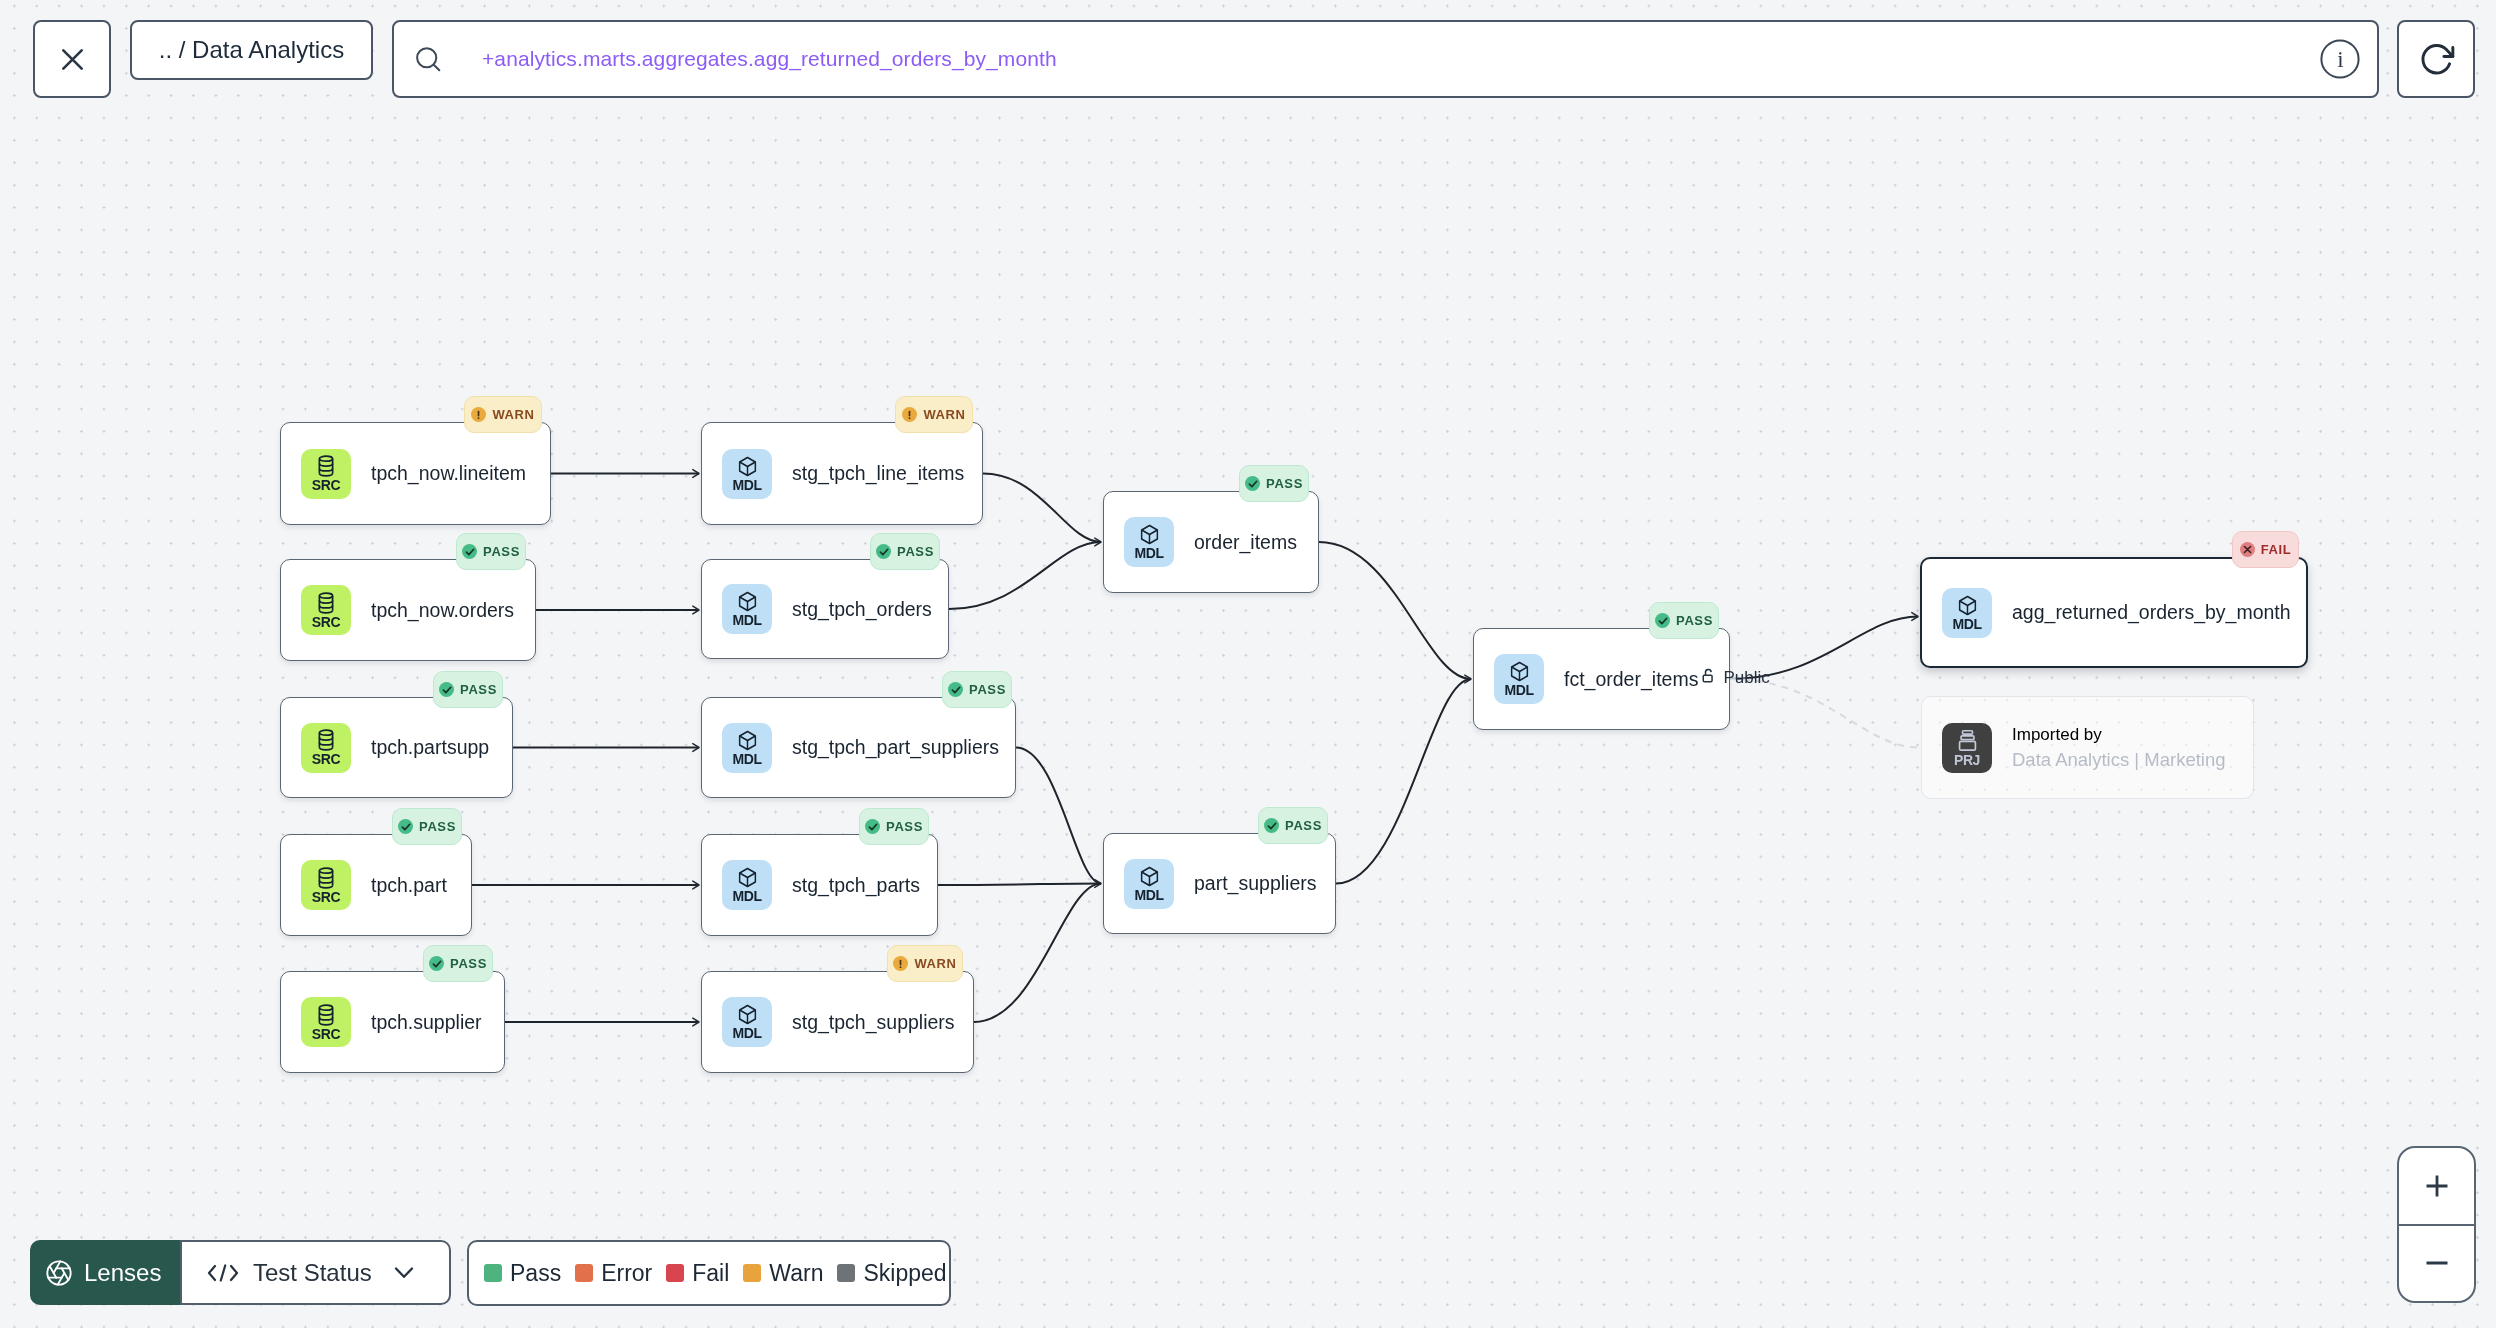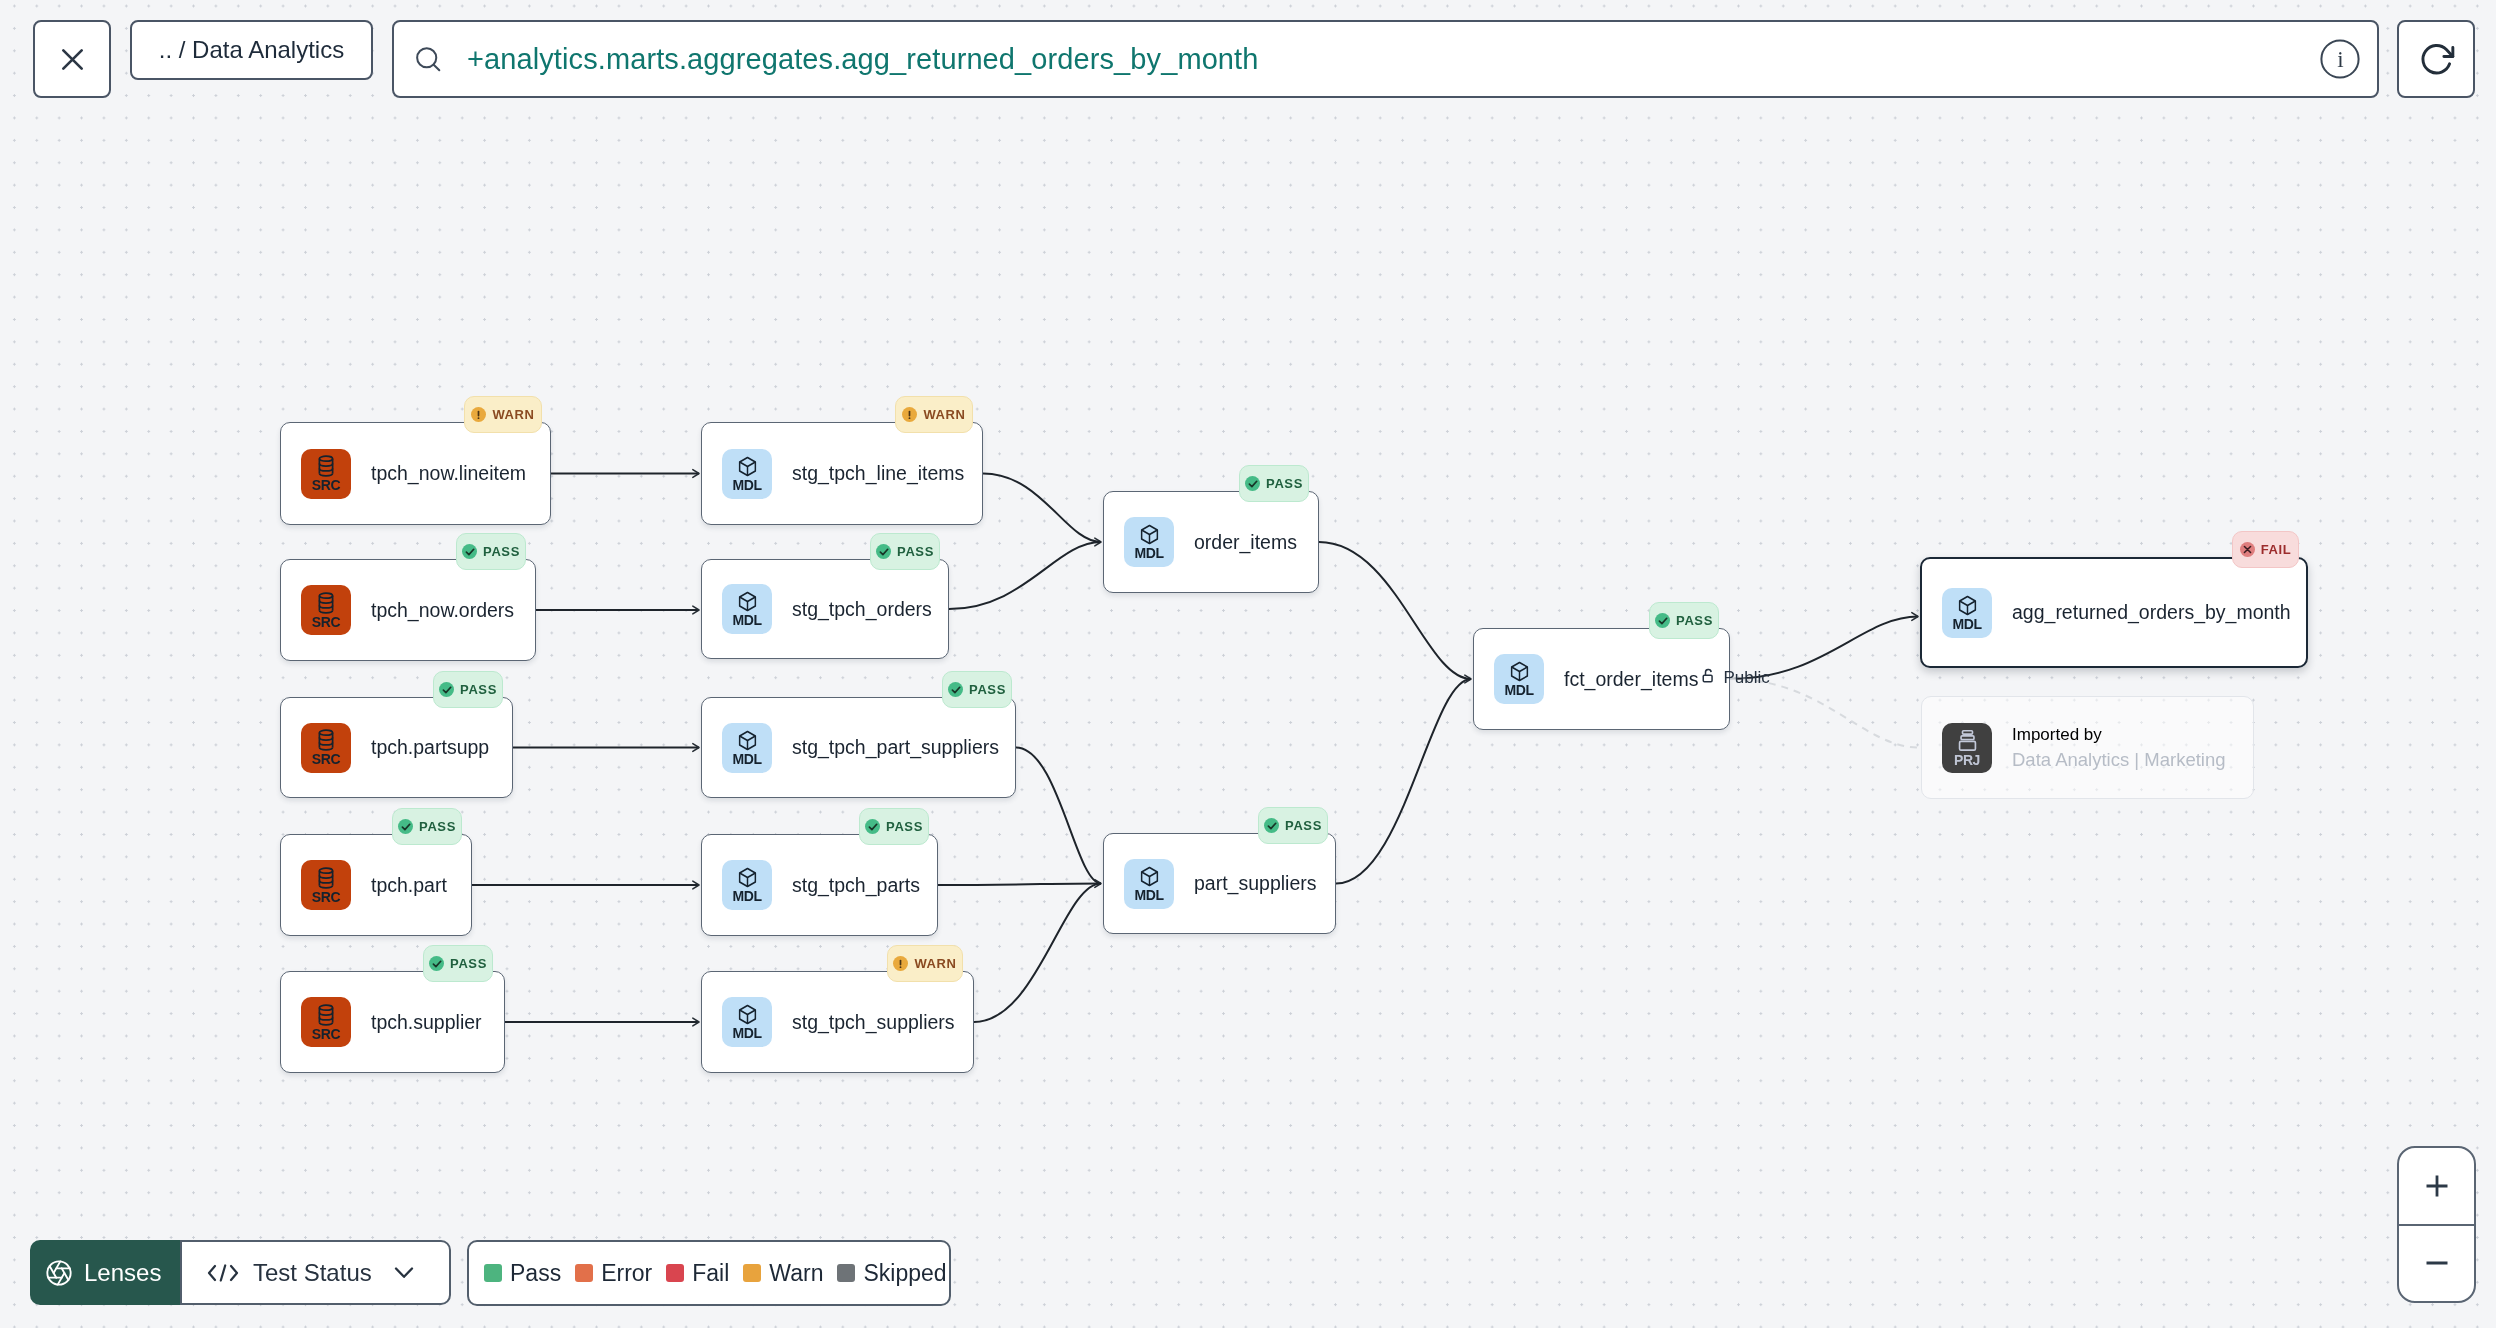--- a/index.html
+++ b/index.html
@@ -18,21 +18,21 @@
   position:absolute; background:#fff;
   border:1.5px solid #5b6674; border-radius:10px;
   box-shadow:0 3px 5px rgba(45,55,70,.12);
   display:flex; align-items:center; gap:20px; padding-left:20px;
 }
 .node.sel { border:2.5px solid #1b2836; box-shadow:0 4px 9px rgba(30,40,55,.22); }
 .node .ic {
   width:50px; height:50px; border-radius:10px; flex:none;
   display:flex; flex-direction:column; align-items:center; justify-content:center;
 }
-.ic.src { background:#c2410c; }
+.ic.src { background:#bef264; }
 .ic.mdl { background:#bfdff7; }
 .ic .lbl { font-size:14px; font-weight:600; letter-spacing:-.4px; color:#15222e; line-height:15px; }
 .node .title { font-size:19.5px; color:#1a2430; white-space:nowrap; }
 .badge {
   position:absolute; height:37px; border-radius:10px;
   display:flex; align-items:center; justify-content:center; gap:6px;
   font-size:13px; font-weight:700; letter-spacing:.6px; white-space:nowrap;
 }
 .badge.warn { background:#faeec8; border:1px solid #f2e0ab; color:#8a4a21; }
 .badge.pass { background:#d8f2e2; border:1px solid #bce9cf; color:#20603f; }
@@ -346,21 +346,21 @@
   <svg width="29" height="29" viewBox="0 0 24 24" fill="none" stroke="#2c3745" stroke-width="2.2" stroke-linecap="round">
       <path d="M4.4 4.4 L19.6 19.6 M19.6 4.4 L4.4 19.6"></path>
     </svg>
 </div>
 <div class="btn" style="left:130px;top:20px;width:243px;height:60px;font-size:24px;color:#1e2b3a">.. / Data Analytics</div>
 <div class="btn" style="left:392px;top:20px;width:1987px;height:78px;justify-content:flex-start;padding:0 17px 0 21px">
   <svg width="27" height="27" viewBox="0 0 24 24" fill="none" stroke="#3e4a59" stroke-width="1.8">
       <circle cx="10.4" cy="10.4" r="8.5"></circle>
       <path d="M16.6 16.6 L21.6 21.6" stroke-linecap="round"></path>
     </svg>
-  <div style="font-size:29px;color:#0f766e;margin-left:25px;letter-spacing:.1px">+analytics.marts.aggregates.agg_returned_orders_by_month</div>
+  <div style="font-size:21px;color:#8b5cf6;margin-left:40px;letter-spacing:.1px">+analytics.marts.aggregates.agg_returned_orders_by_month</div>
   <svg style="margin-left:auto" width="40" height="40" viewBox="0 0 40 40" fill="none">
       <circle cx="20" cy="20" r="18.6" stroke="#3a4654" stroke-width="2"></circle>
       <text x="20.5" y="28" font-family="Liberation Serif" font-size="23" fill="#2e3a47" text-anchor="middle">i</text>
     </svg>
 </div>
 <div class="btn" style="left:2397px;top:20px;width:78px;height:78px">
   <svg width="37" height="37" viewBox="0 0 24 24" fill="none" stroke="#232e3a" stroke-width="1.9" stroke-linecap="round" stroke-linejoin="round">
       <polyline points="22.6 4.2 22.6 10 16.8 10"></polyline>
       <path d="M20.49 14.8 a8.9 8.9 0 1 1 -2.1 -9.25 L22.6 10"></path>
     </svg>

